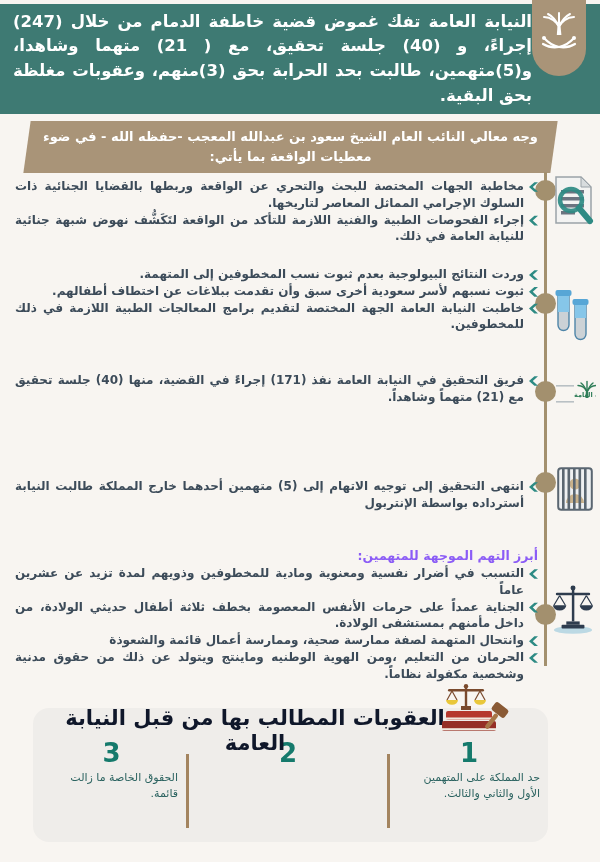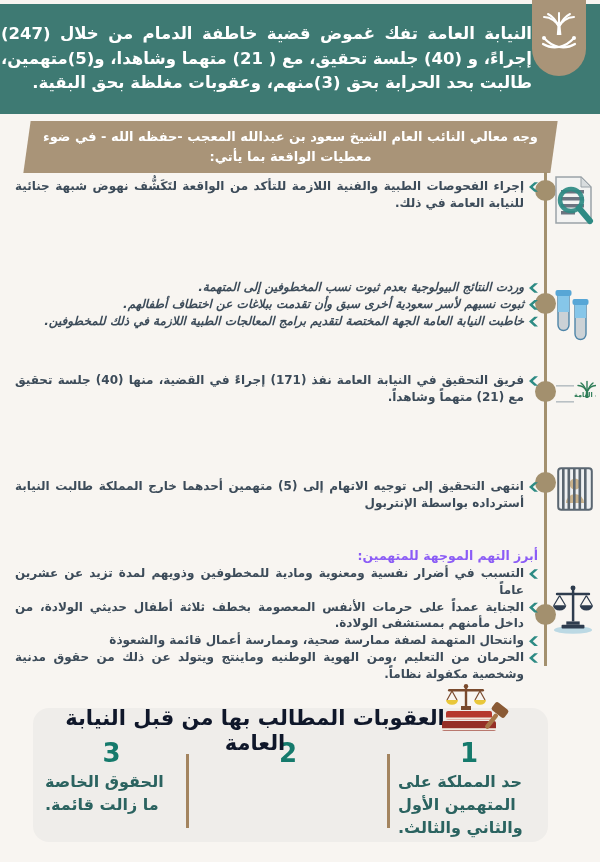--- a/index.html
+++ b/index.html
@@ -8,21 +8,21 @@
   .page {
     position: relative; width: 600px; height: 862px;
     background: #f8f5f1; overflow: hidden; direction: rtl; margin: 0 auto;
   }
   
   .header {
     position: absolute; top: 4px; left: 0; width: 600px; height: 110px;
     background: #3e7a73; display: flex; align-items: center;
   }
   .header-text {
-    width: 100%; padding: 6px 68px 6px 1px; color: #ffffff;
+    width: 100%; padding: 6px 68px 6px 13px; color: #ffffff;
     font-size: 16.5px; font-weight: bold; line-height: 1.5;
     text-align: justify; text-align-last: right;
   }
   .logo-tab {
     position: absolute; top: 0; right: 14px; width: 54px; height: 76px;
     background: #a99478; border-radius: 0 0 27px 27px; z-index: 5;
     display: flex; align-items: center; justify-content: center;
   }
   
   .intro-banner {
@@ -46,21 +46,21 @@
   .dot-1 { top: 180px; } .dot-2 { top: 293px; } .dot-3 { top: 381px; }
   .dot-4 { top: 472px; } .dot-5 { top: 604px; }
   .tl-icon { position: absolute; }
   .icon-docsearch { left: 551px; top: 175px; }
   .icon-tubes     { left: 552px; top: 287px; }
   .icon-minilogo  { left: 554px; top: 379px; }
   .icon-jail      { left: 557px; top: 467px; }
   .icon-scales    { left: 552px; top: 582px; }
   
   .section { position: absolute; right: 62px; left: 15px; }
-  .sec-1 { top: 178px; } .sec-2 { top: 279px; font-style: italic; } .sec-3 { top: 372px; }
+  .sec-1 { top: 178px; } .sec-2 { top: 266px; } .sec-3 { top: 372px; }
   .sec-4 { top: 478px; } .sec-5 { top: 548px; }
   .section-heading {
     color: #8b5cf6; font-size: 12.5px; font-weight: bold; margin-bottom: 2px;
   }
   .bullet {
     position: relative; padding-right: 14px;
     color: #3c4b59; font-size: 12px; font-weight: bold; line-height: 1.4;
     text-align: justify; text-align-last: right;
   }
   .chevron {
@@ -83,22 +83,22 @@
     position: absolute; left: 33px; top: 740px; width: 515px; height: 100px;
     display: flex; direction: rtl; align-items: flex-start;
   }
   .pcol { display: flex; flex-direction: column; align-items: center; }
   .pcol-1 { width: 158px; } .pcol-2 { width: 198px; } .pcol-3 { width: 149px; }
   .pnum {
     color: #157a6c; font-size: 26px; font-weight: bold; line-height: 1;
     margin-bottom: 4px;
   }
   .ptext {
-    color: #2b6360; font-size: 16px; font-weight: bold; line-height: 1.45;
-    text-align: left; padding: 0 8px;
+    color: #2b6360; font-size: 11px; font-weight: normal; line-height: 1.45;
+    text-align: right; padding: 0 8px;
   }
   .pdivider {
     width: 3px; height: 74px; background: #a3845f; margin-top: 14px;
     flex: 0 0 3px;
   }
 </style>
 </head>
 <body>
 
 <div class="page">
@@ -203,20 +203,24 @@
       <path d="M36 13 l-6 10 M36 13 l6 10" stroke="#2e3c4e" stroke-width="1.2" fill="none"></path>
       <path d="M29 23 h14 a7 5.5 0 0 1 -14 0 z" fill="#2e3c4e"></path>
       <rect x="15" y="40" width="14" height="3.5" fill="#2e3c4e"></rect>
       <rect x="10" y="43.5" width="24" height="4" rx="1" fill="#2e3c4e"></rect>
     </svg>
   </span>
 
   <div class="section sec-1">
     <div class="bullet">
       <span class="chevron"></span>
+      <span>مخاطبة الجهات المختصة للبحث والتحري عن الواقعة وربطها بالقضايا الجنائية ذات السلوك الإجرامي المماثل المعاصر لتاريخها.</span>
+    </div>
+    <div class="bullet">
+      <span class="chevron"></span>
       <span>إجراء الفحوصات الطبية والفنية اللازمة للتأكد من الواقعة لتَكَشُّف نهوض شبهة جنائية للنيابة العامة في ذلك.</span>
     </div>
   </div>
 
   <div class="section sec-2">
     <div class="bullet">
       <span class="chevron"></span>
       <span>وردت النتائج البيولوجية بعدم ثبوت نسب المخطوفين إلى المتهمة.</span>
     </div>
     <div class="bullet">

